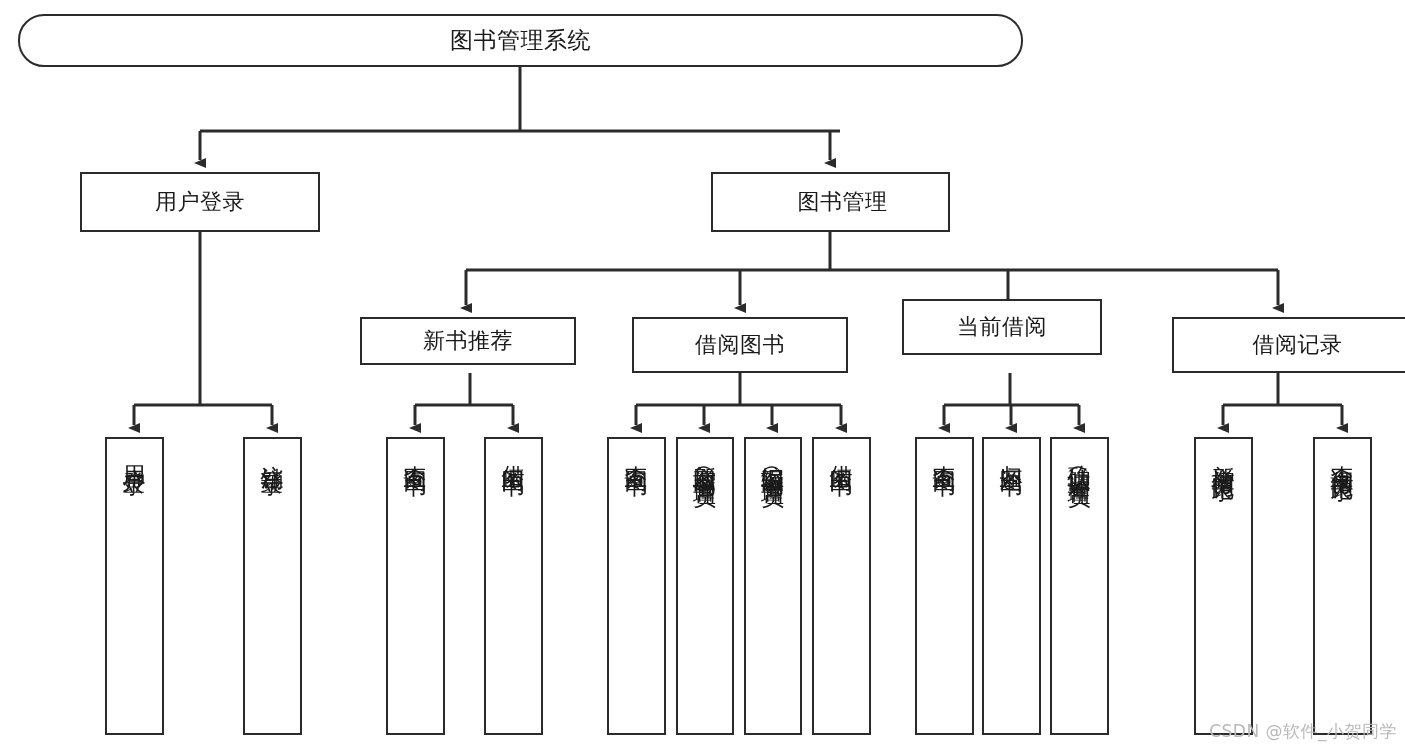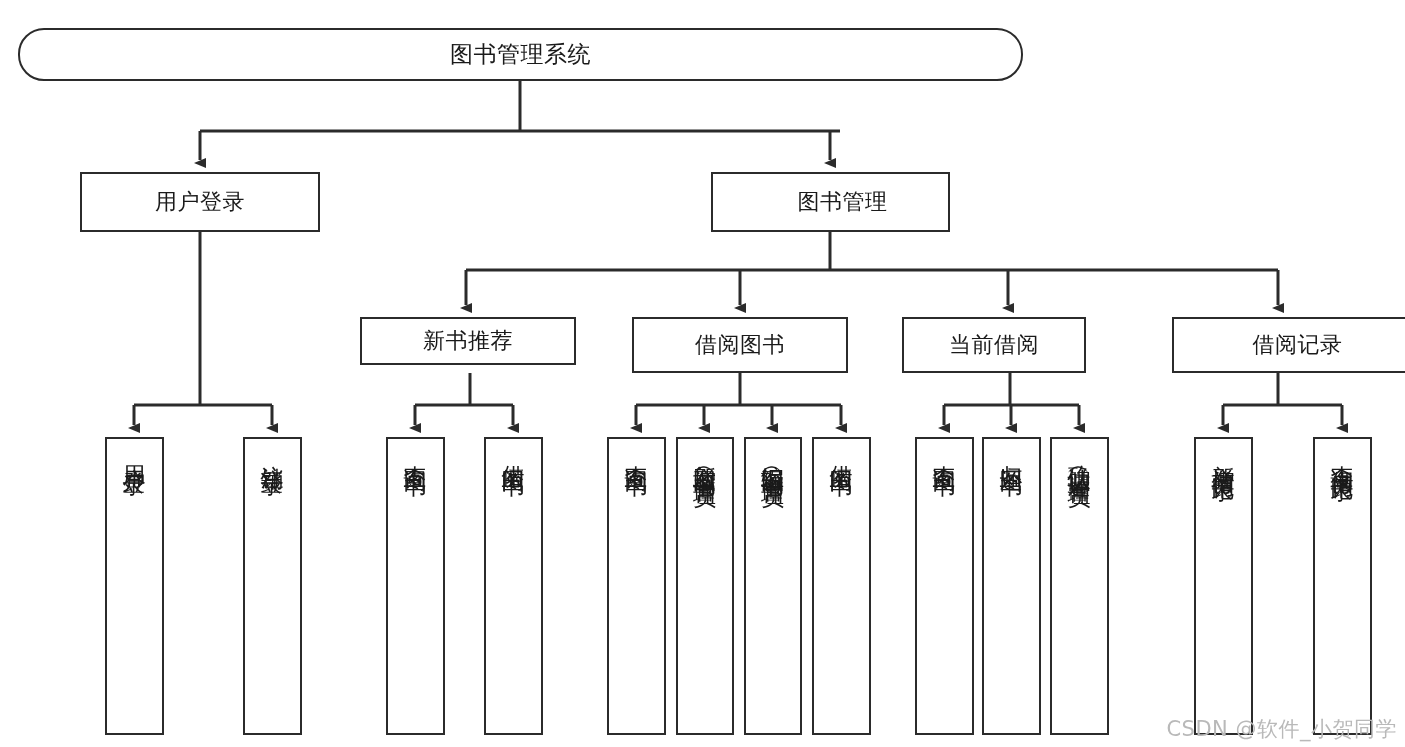--- a/index.html
+++ b/index.html
@@ -54,21 +54,21 @@
     text-orientation:upright;
     font-size:23px;
     line-height:1.05;
     letter-spacing:3px;
     white-space:nowrap;
   }
   .watermark{
     position:absolute;
     right:8px;
     bottom:4px;
-    font-size:21px;
+    font-size:17px;
     color:#b9b9b9;
     letter-spacing:0.5px;
     white-space:nowrap;
     font-family:"DejaVu Sans","Liberation Sans",sans-serif;
   }
 </style>
 </head>
 <body>
 
 <div id="canvas">
@@ -116,38 +116,38 @@
       <path d="M 1011 405 L 1011 425" marker-end="url(#arrow)"></path>
       <path d="M 1079 405 L 1079 425" marker-end="url(#arrow)"></path>
 
       <path d="M 1278 373 L 1278 405"></path>
       <path d="M 1223 405 L 1342 405"></path>
       <path d="M 1223 405 L 1223 425" marker-end="url(#arrow)"></path>
       <path d="M 1342 405 L 1342 425" marker-end="url(#arrow)"></path>
     </g>
   </svg>
 
-  <div class="node horiz root" style="left:18px;top:28px;width:1005px;height:53px;border-radius:26px;">
+  <div class="node horiz root" style="left:18px;top:14px;width:1005px;height:53px;border-radius:26px;">
     <span class="lbl">图书管理系统</span>
   </div>
 
   <div class="node horiz" style="left:80px;top:172px;width:240px;height:60px;">
     <span class="lbl">用户登录</span>
   </div>
   <div class="node horiz" style="left:711px;top:172px;width:239px;height:60px;padding-left:24px;">
     <span class="lbl">图书管理</span>
   </div>
 
   <div class="node horiz" style="left:360px;top:317px;width:216px;height:48px;">
     <span class="lbl">新书推荐</span>
   </div>
   <div class="node horiz" style="left:632px;top:317px;width:216px;height:56px;">
     <span class="lbl">借阅图书</span>
   </div>
-  <div class="node horiz" style="left:902px;top:317px;width:184px;height:56px;">
+  <div class="node horiz" style="left:902px;top:299px;width:200px;height:56px;">
     <span class="lbl">当前借阅</span>
   </div>
   <div class="node horiz" style="left:1172px;top:317px;width:251px;height:56px;">
     <span class="lbl">借阅记录</span>
   </div>
 
   <div class="node vert" style="left:105px;top:437px;width:59px;height:298px;">
     <span class="lbl">用户登录</span>
   </div>
   <div class="node vert" style="left:243px;top:437px;width:59px;height:298px;">

